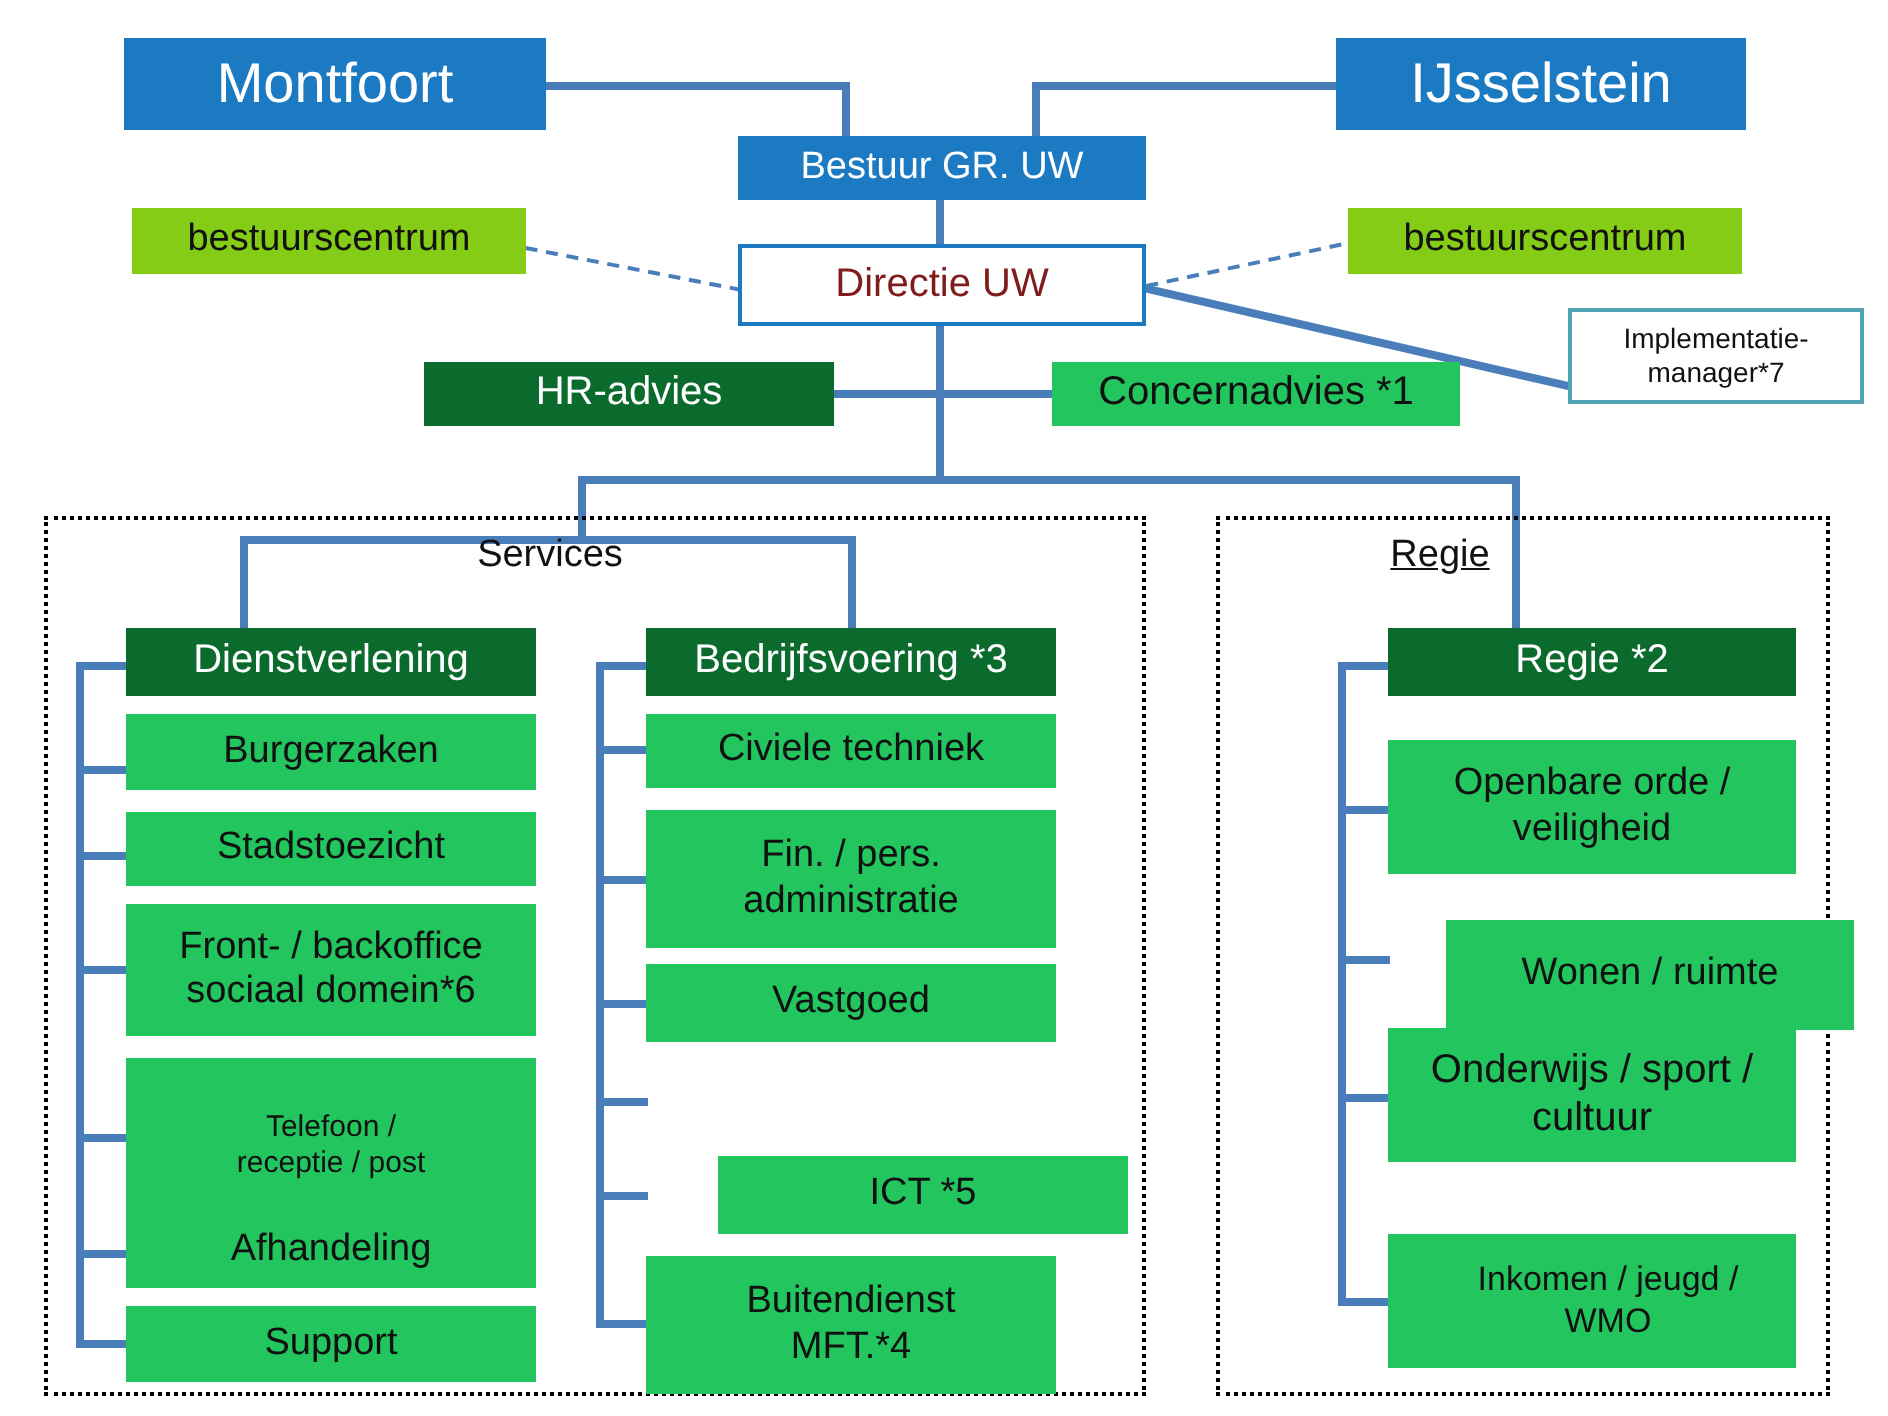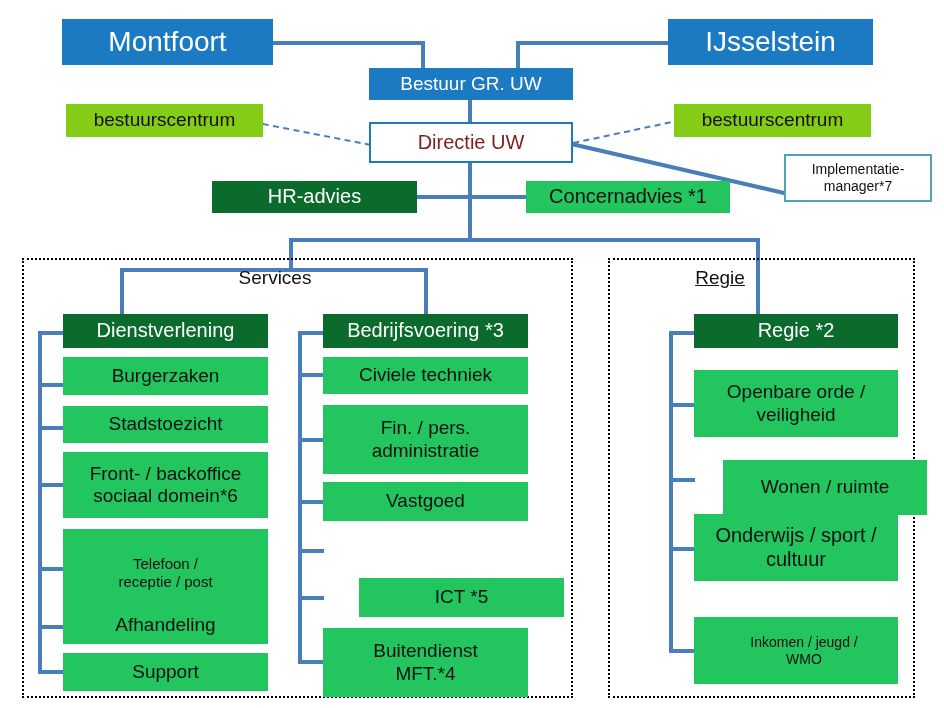--- a/index.html
+++ b/index.html
@@ -138,16 +138,16 @@
   <div class="box green-light" style="left:323px;top:628px;width:205px;height:69px;font-size:19px;white-space:pre-line;">Buitendienst
 MFT.*4</div>
 
   <div class="box green-dark" style="left:694px;top:314px;width:204px;height:34px;font-size:20px;">Regie *2</div>
 
   <div class="box green-light" style="left:694px;top:370px;width:204px;height:67px;font-size:19px;white-space:pre-line;">Openbare orde /
 veiligheid</div>
   <div class="box green-light" style="left:694px;top:460px;width:204px;height:55px;font-size:19px;white-space:pre-line;margin-left:29px;">Wonen / ruimte</div>
   <div class="box green-light" style="left:694px;top:514px;width:204px;height:67px;font-size:20px;white-space:pre-line;">Onderwijs / sport /
 cultuur</div>
-  <div class="box green-light" style="left:694px;top:617px;width:204px;height:67px;font-size:14px;white-space:pre-line;padding-left:16px;">Inkomen / jeugd /
+  <div class="box green-light" style="left:694px;top:617px;width:204px;height:67px;font-size:17px;white-space:pre-line;padding-left:16px;">Inkomen / jeugd /
 WMO</div>
 
 </div>
 
 </body></html>

